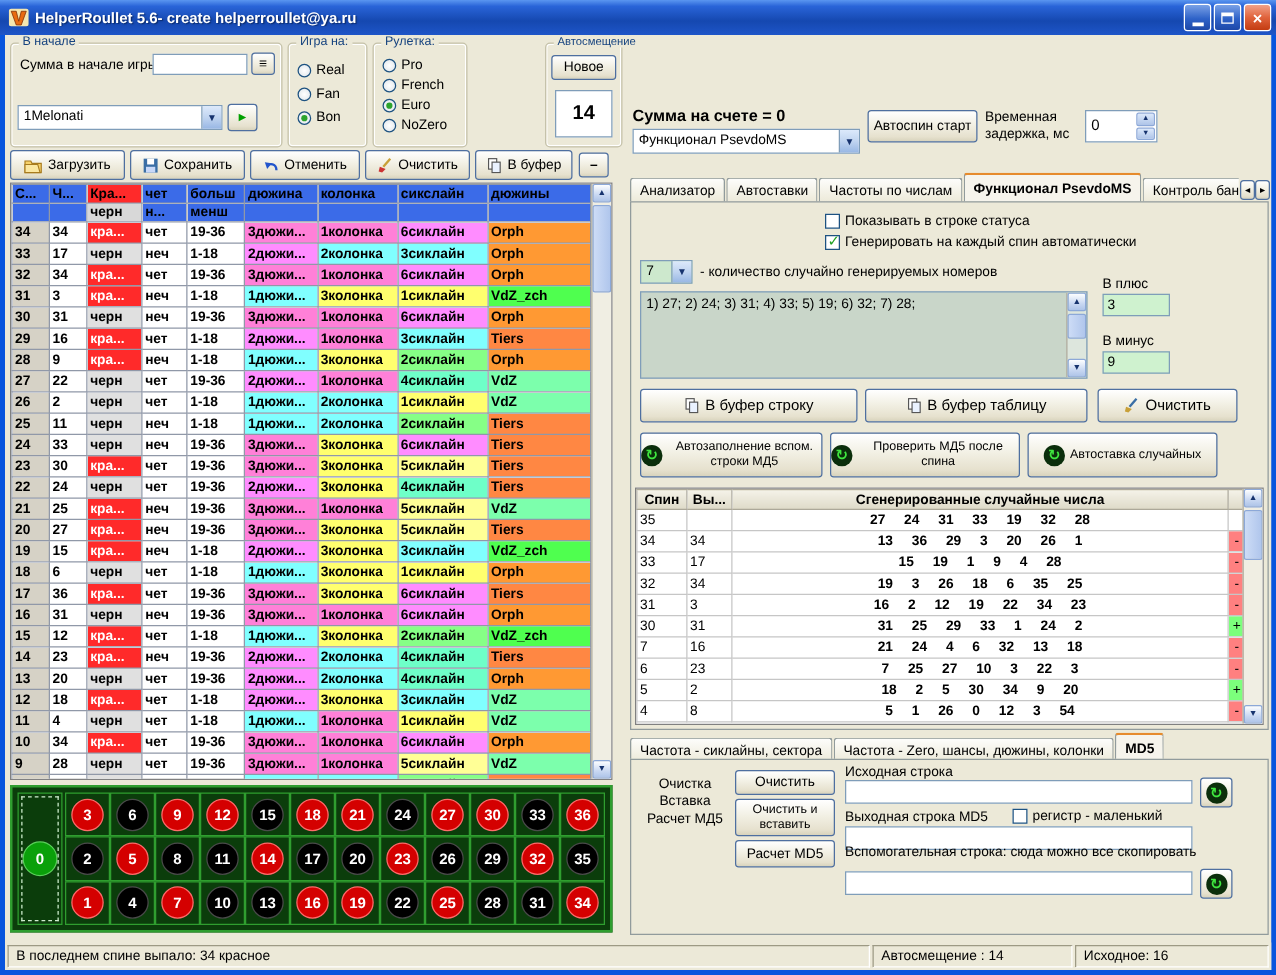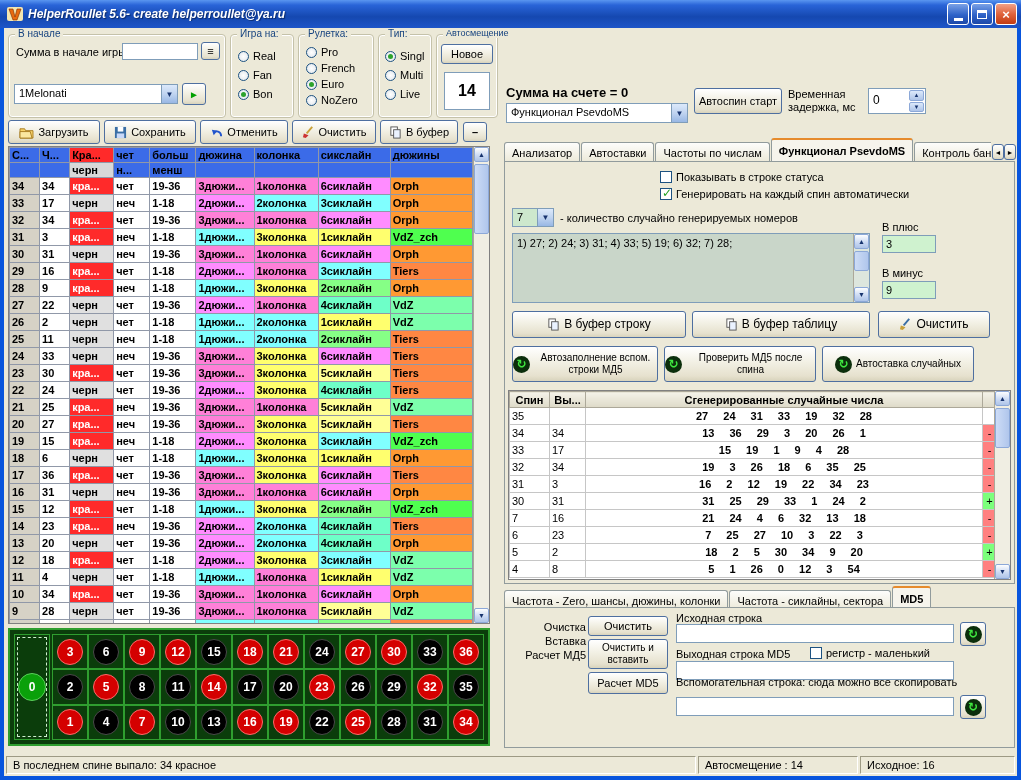--- a/index.html
+++ b/index.html
@@ -3,21 +3,21 @@
 <meta charset="utf-8">
 <style>
   * { box-sizing:border-box; margin:0; padding:0; }
   html,body { width:1021px; height:780px; overflow:hidden; font-family:"Liberation Sans","DejaVu Sans",sans-serif; }
   #window { position:relative; width:1021px; height:780px; background:#0855DD; }
   
   .titlebar { position:absolute; left:0; top:0; width:100%; height:28px;
     background:linear-gradient(180deg,#5A96F0 0%,#2964D8 18%,#1548B0 60%,#1E55C8 100%);
     display:flex; align-items:center; padding:0 4px; }
   .app-icon { width:18px; height:18px; margin:0 4px 0 2px; display:flex; align-items:center; justify-content:center; }
-  .title-text { color:#fff; font-weight:bold; font-size:12px; text-shadow:1px 1px 1px #0A2A6A; flex:1; white-space:nowrap; overflow:hidden;font-style:italic; }
+  .title-text { color:#fff; font-weight:bold; font-size:12px; text-shadow:1px 1px 1px #0A2A6A; flex:1; white-space:nowrap; overflow:hidden; }
   .winbtns { display:flex; gap:2px; }
   .wbtn { width:22px; height:22px; border-radius:3px; border:1px solid #fff;
     display:flex; align-items:center; justify-content:center; color:#fff; font-size:13px; font-weight:bold;
     background:linear-gradient(180deg,#7AA1E6,#2E62C8 55%,#1D48A8); cursor:pointer; }
   .wbtn.close { background:linear-gradient(180deg,#F1A188,#E0633C 50%,#C33C12); }
   .glyph-min { width:9px; height:3px; background:#fff; margin-top:10px; }
   .glyph-max { width:10px; height:9px; border:1px solid #fff; border-top:3px solid #fff; }
   
   .client { position:absolute; left:4px; top:28px; width:1013px; height:748px; background:#ECE9D8; font-size:11px; color:#000; }
   .abs { position:absolute; }
@@ -172,37 +172,20 @@
           <div class="radio-row">
             <span class="radio"></span>
             <span>Fan</span>
           </div>
           <div class="radio-row">
             <span class="radio sel"></span>
             <span>Bon</span>
           </div>
         </div>
     </div>
-    <div class="groupbox" style="left:374px;top:6px;width:54px;height:84px;">
-      <span class="gb-title">Тип:</span>
-      <div style="position:absolute;left:6px;top:14px;display:flex;flex-direction:column;gap:5px;">
-          <div class="radio-row">
-            <span class="radio sel"></span>
-            <span>Singl</span>
-          </div>
-          <div class="radio-row">
-            <span class="radio"></span>
-            <span>Multi</span>
-          </div>
-          <div class="radio-row">
-            <span class="radio"></span>
-            <span>Live</span>
-          </div>
-        </div>
-    </div>
     <div class="groupbox" style="left:432px;top:6px;width:62px;height:84px;">
       <span class="gb-title" style="font-size:9px;">Автосмещение</span>
     </div>
     <div class="xpbtn" style="left:437px;top:16px;width:52px;height:20px;">Новое</div>
     <div class="abs sunken" style="left:440px;top:44px;width:46px;height:38px;display:flex;align-items:center;justify-content:center;font-size:16px;font-weight:bold;">14</div>
 
     <div class="xpbtn" style="left:4px;top:92px;width:92px;height:24px;">
       <svg width="15" height="13" viewBox="0 0 16 14">
           <path d="M1 3 h5 l1 2 h8 v8 H1 z" fill="#F7D26A" stroke="#A87B1E"></path>
           <path d="M1 6 h11 l2 7 H1 z" fill="#FBE7A0" stroke="#A87B1E"></path>
@@ -874,27 +857,27 @@
           </tbody>
       </table>
       <div class="vscroll" style="right:0;">
         <div class="sb-btn" style="top:0;">▲</div>
         <div class="sb-thumb" style="top:17px;height:40px;"></div>
         <div class="sb-btn" style="bottom:0;">▼</div>
       </div>
     </div>
 
     <div class="tabstrip" style="left:500px;top:558px;width:511px;">
+        <span class="tab">Частота - сиклайны, сектора</span>
         <span class="tab">Частота - Zero, шансы, дюжины, колонки</span>
-        <span class="tab">Частота - сиклайны, сектора</span>
         <span class="tab active">MD5</span>
       </div>
     <div class="panel3d" style="left:500px;top:579px;width:511px;height:141px;"></div>
 
-    <div class="abs" style="left:506px;top:592px;width:76px;text-align:right;line-height:14px;">
+    <div class="abs" style="left:506px;top:592px;width:76px;text-align:center;line-height:14px;">
         <div>Очистка</div>
         <div>Вставка</div>
         <div>Расчет МД5</div>
       </div>
     <div class="xpbtn" style="left:584px;top:588px;width:80px;height:20px;">Очистить</div>
     <div class="xpbtn two-line" style="left:584px;top:611px;width:80px;height:30px;">Очистить и вставить</div>
     <div class="xpbtn" style="left:584px;top:644px;width:80px;height:22px;">Расчет MD5</div>
 
     <span class="abs gtxt" style="left:672px;top:584px;">Исходная строка</span>
     <input class="abs sunken" style="left: 672px; top: 596px; width: 278px; height: 19px; font-size: 11px;">

